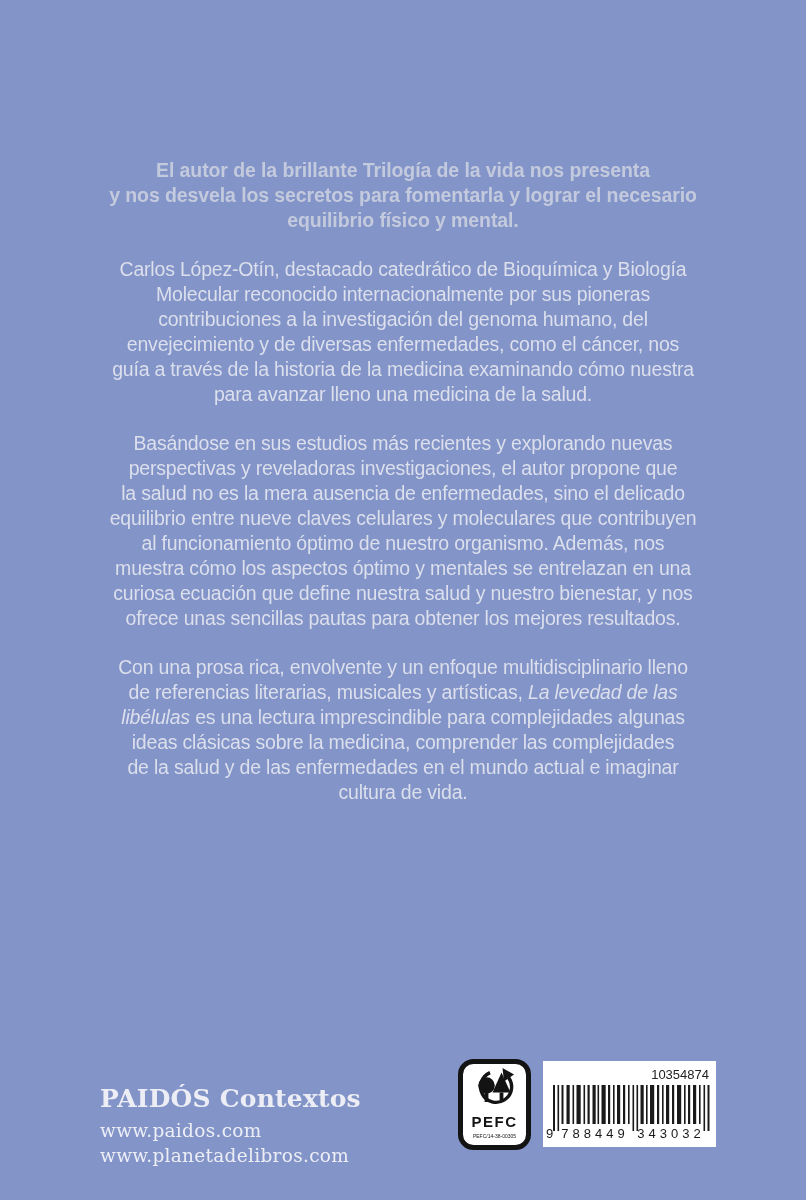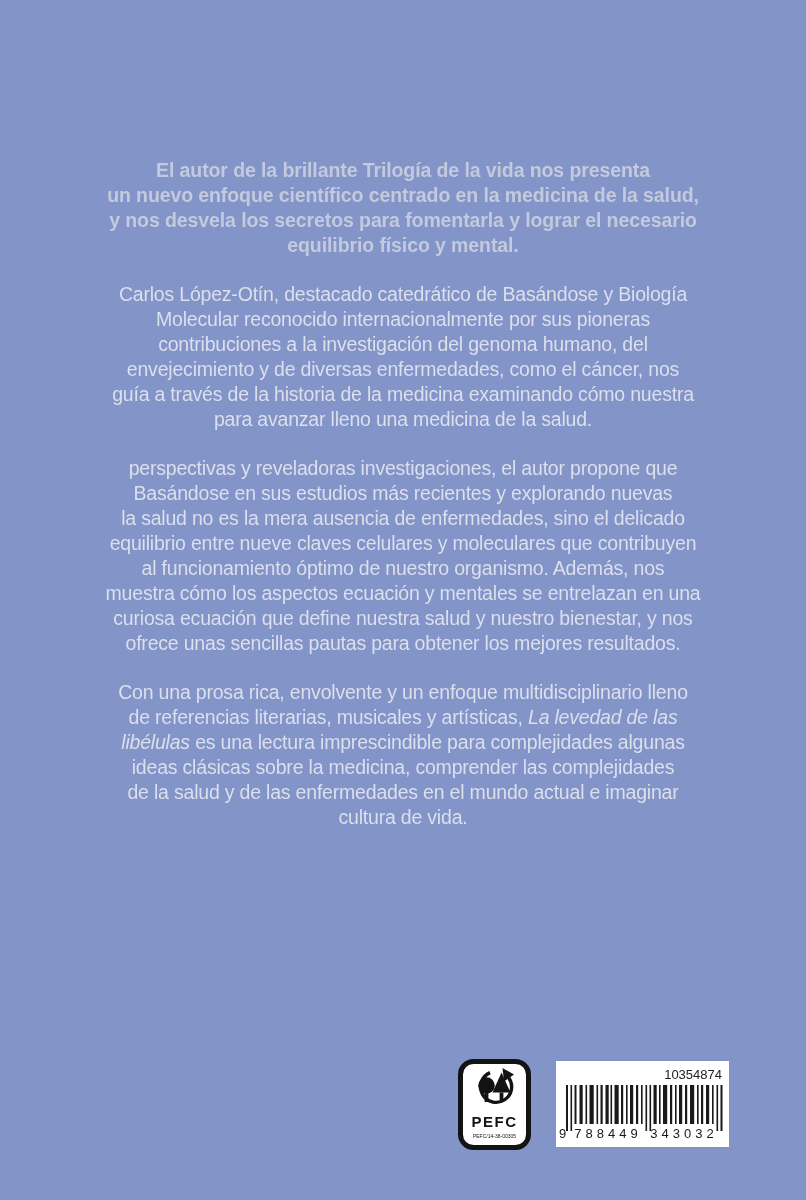--- a/index.html
+++ b/index.html
@@ -64,70 +64,74 @@
     line-height: 25px;
     letter-spacing: 0.3px;
   }
   .pefc-label {
     position: absolute;
     left: 458px;
     top: 1059px;
   }
   .barcode-label {
     position: absolute;
-    left: 556px;
+    left: 543px;
     top: 1061px;
     text-align: right;
   }
 </style>
 </head>
 <body>
 
 <div class="cover">
 
   <div class="synopsis">
 
     <div class="para intro">
       <div class="line">El autor de la brillante Trilogía de la vida nos presenta</div>
-      <div class="line">un nuevo enfoque científico centrado en la medicina de la salud,</div>
       <div class="line">y nos desvela los secretos para fomentarla y lograr el necesario</div>
       <div class="line">equilibrio físico y mental.</div>
     </div>
 
     <div class="para">
-      <div class="line">Carlos López-Otín, destacado catedrático de Basándose y Biología</div>
+      <div class="line">Carlos López-Otín, destacado catedrático de Bioquímica y Biología</div>
       <div class="line">Molecular reconocido internacionalmente por sus pioneras</div>
       <div class="line">contribuciones a la investigación del genoma humano, del</div>
       <div class="line">envejecimiento y de diversas enfermedades, como el cáncer, nos</div>
       <div class="line">guía a través de la historia de la medicina examinando cómo nuestra</div>
       <div class="line">para avanzar lleno una medicina de la salud.</div>
     </div>
 
     <div class="para">
+      <div class="line">Basándose en sus estudios más recientes y explorando nuevas</div>
       <div class="line">perspectivas y reveladoras investigaciones, el autor propone que</div>
-      <div class="line">Basándose en sus estudios más recientes y explorando nuevas</div>
       <div class="line">la salud no es la mera ausencia de enfermedades, sino el delicado</div>
       <div class="line">equilibrio entre nueve claves celulares y moleculares que contribuyen</div>
       <div class="line">al funcionamiento óptimo de nuestro organismo. Además, nos</div>
-      <div class="line">muestra cómo los aspectos ecuación y mentales se entrelazan en una</div>
+      <div class="line">muestra cómo los aspectos óptimo y mentales se entrelazan en una</div>
       <div class="line">curiosa ecuación que define nuestra salud y nuestro bienestar, y nos</div>
       <div class="line">ofrece unas sencillas pautas para obtener los mejores resultados.</div>
     </div>
 
     <div class="para">
       <div class="line">Con una prosa rica, envolvente y un enfoque multidisciplinario lleno</div>
       <div class="line"><span>de referencias literarias, musicales y artísticas, </span><span class="italic">La levedad de las</span></div>
       <div class="line"><span class="italic">libélulas</span><span> es una lectura imprescindible para complejidades algunas</span></div>
       <div class="line">ideas clásicas sobre la medicina, comprender las complejidades</div>
       <div class="line">de la salud y de las enfermedades en el mundo actual e imaginar</div>
       <div class="line">cultura de vida.</div>
     </div>
 
   </div>
 
+  <div class="footer-imprint">
+    <div class="imprint-name">PAIDÓS Contextos</div>
+    <div class="imprint-url">www.paidos.com</div>
+    <div class="imprint-url">www.planetadelibros.com</div>
+  </div>
 
   <div class="pefc-label">
     <svg width="73" height="91" viewBox="0 0 73 91">
       <rect x="2.5" y="2.5" width="68" height="86" rx="13" fill="#ffffff" stroke="#131313" stroke-width="5"></rect>
 
       <path d="M 32 13.6 A 15.5 15.5 0 1 0 50.5 18.5" fill="none" stroke="#131313" stroke-width="3.4"></path>
       <polygon points="44.5,9 56,15.5 46,22.5" fill="#131313"></polygon>
 
       <circle cx="28.5" cy="26.5" r="8.3" fill="#131313"></circle>
       <rect x="26.6" y="31" width="3.8" height="12" fill="#131313"></rect>

